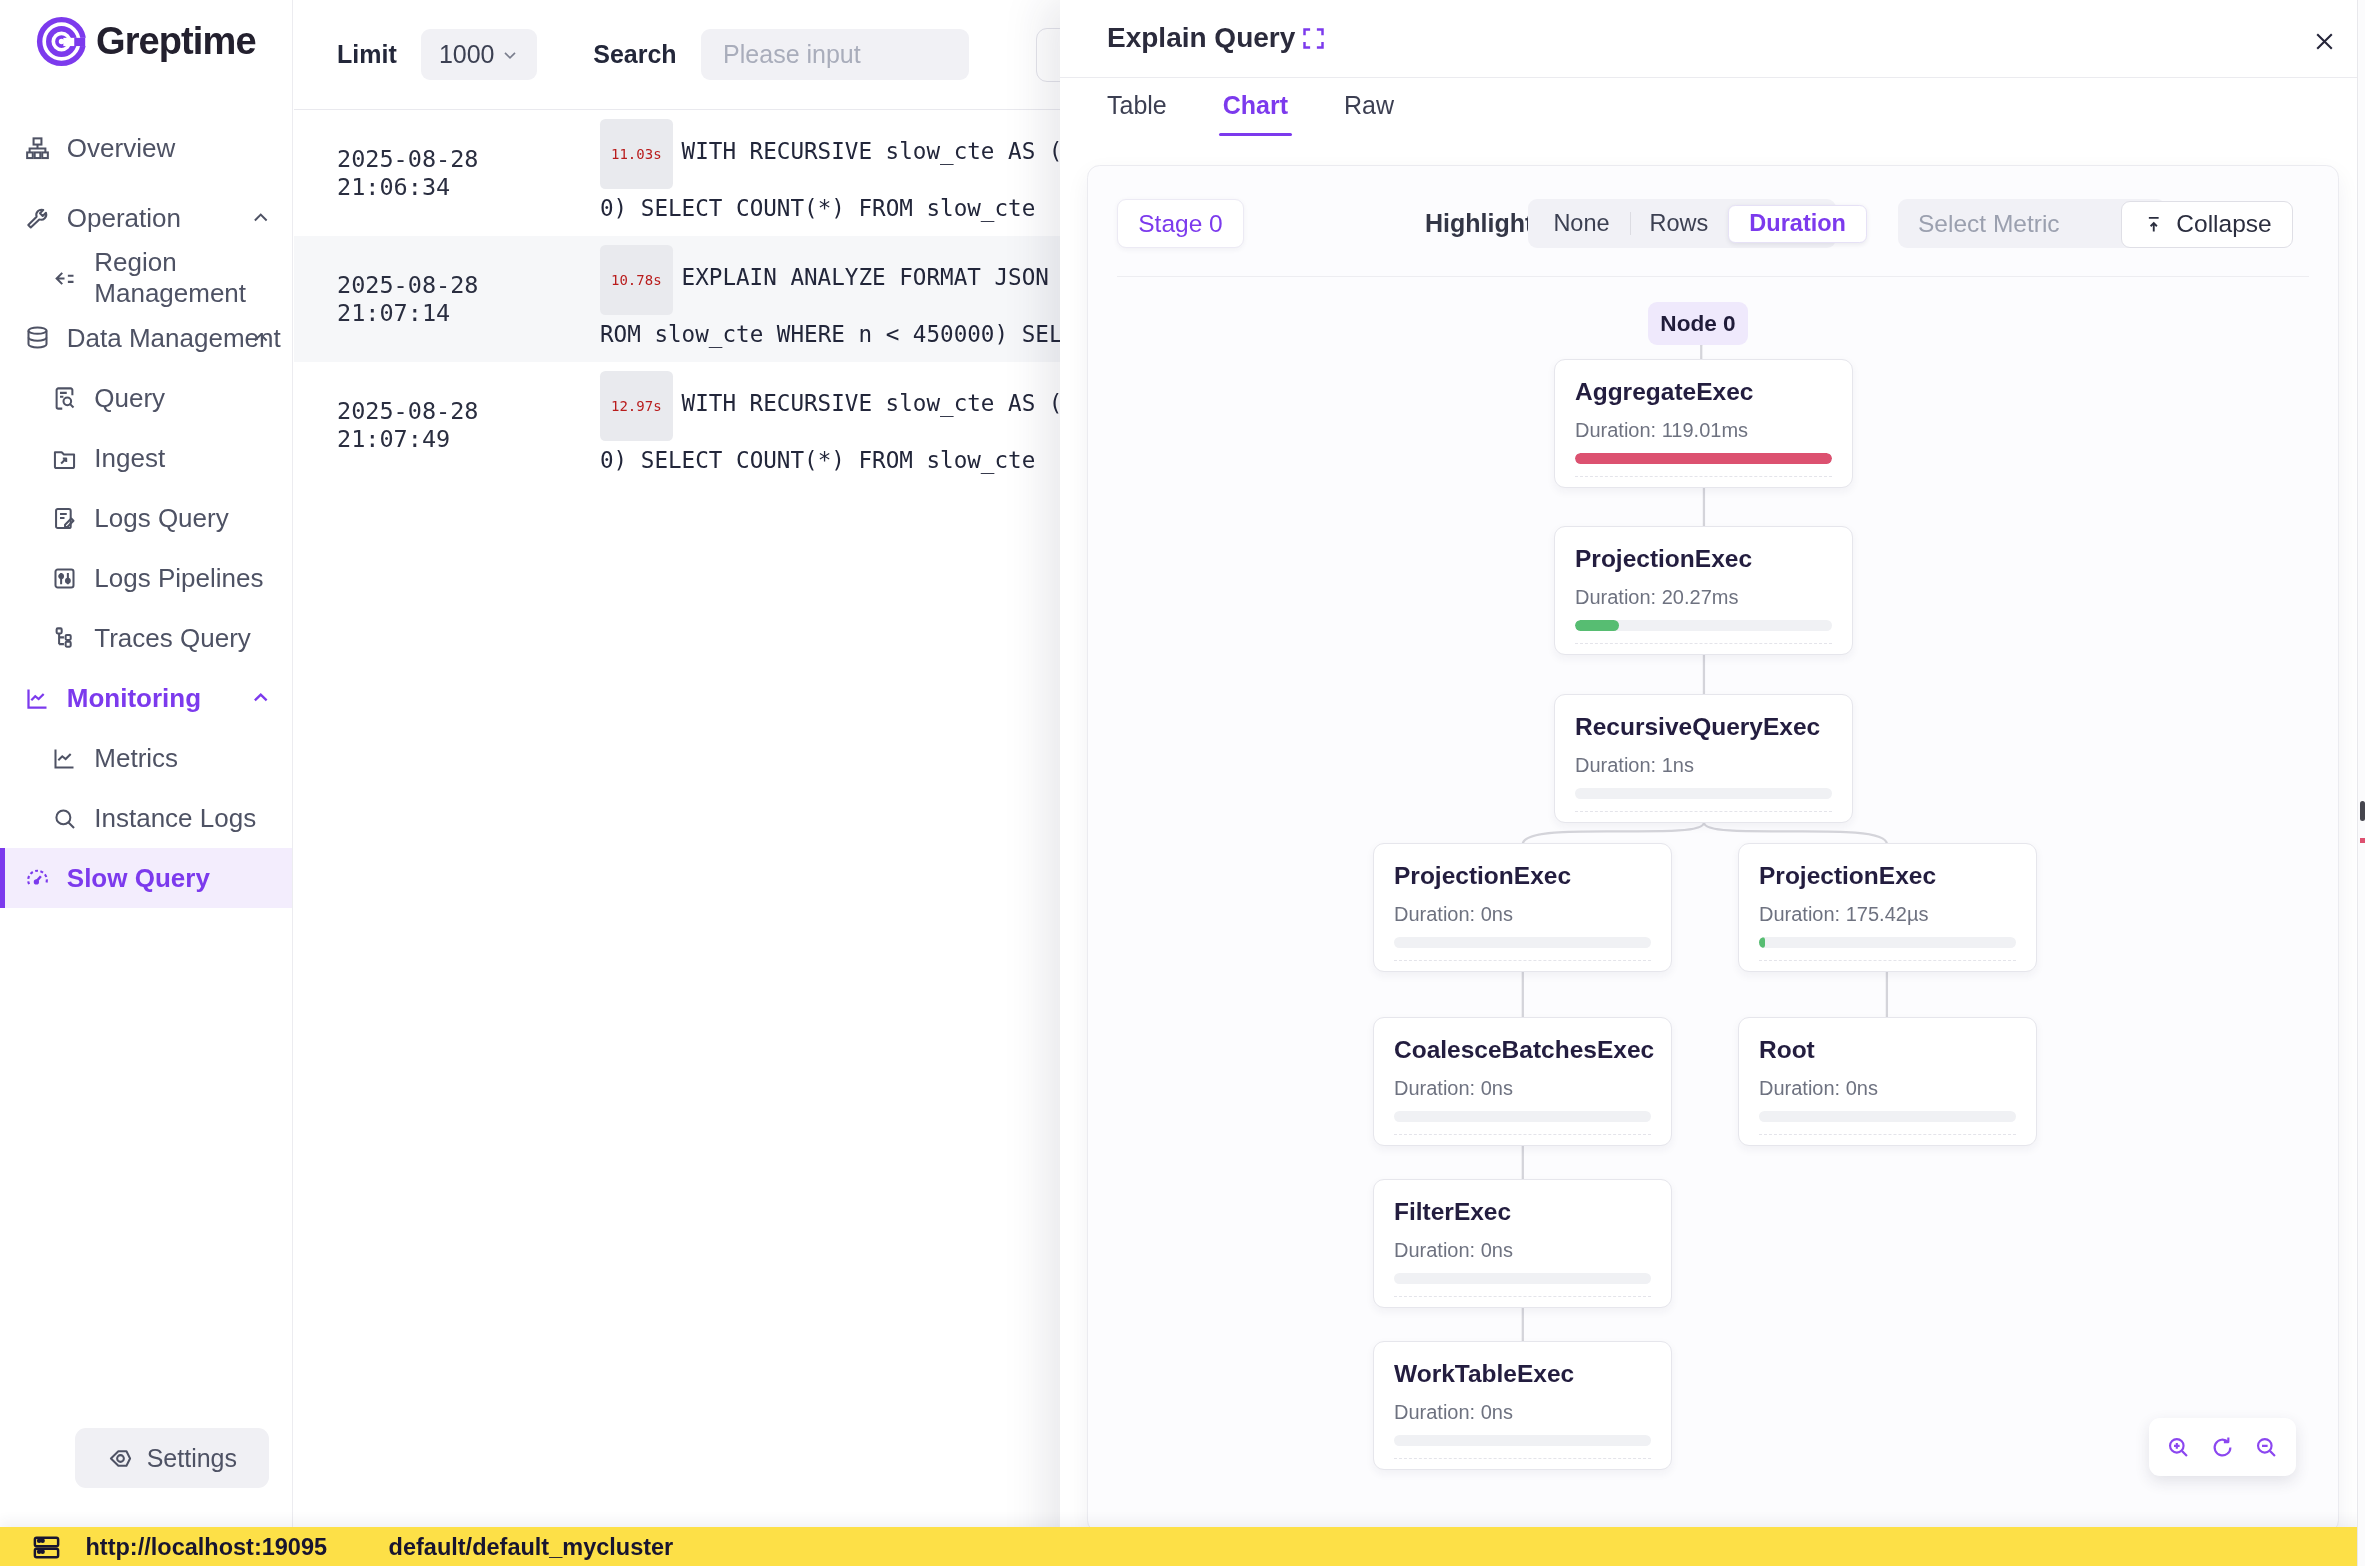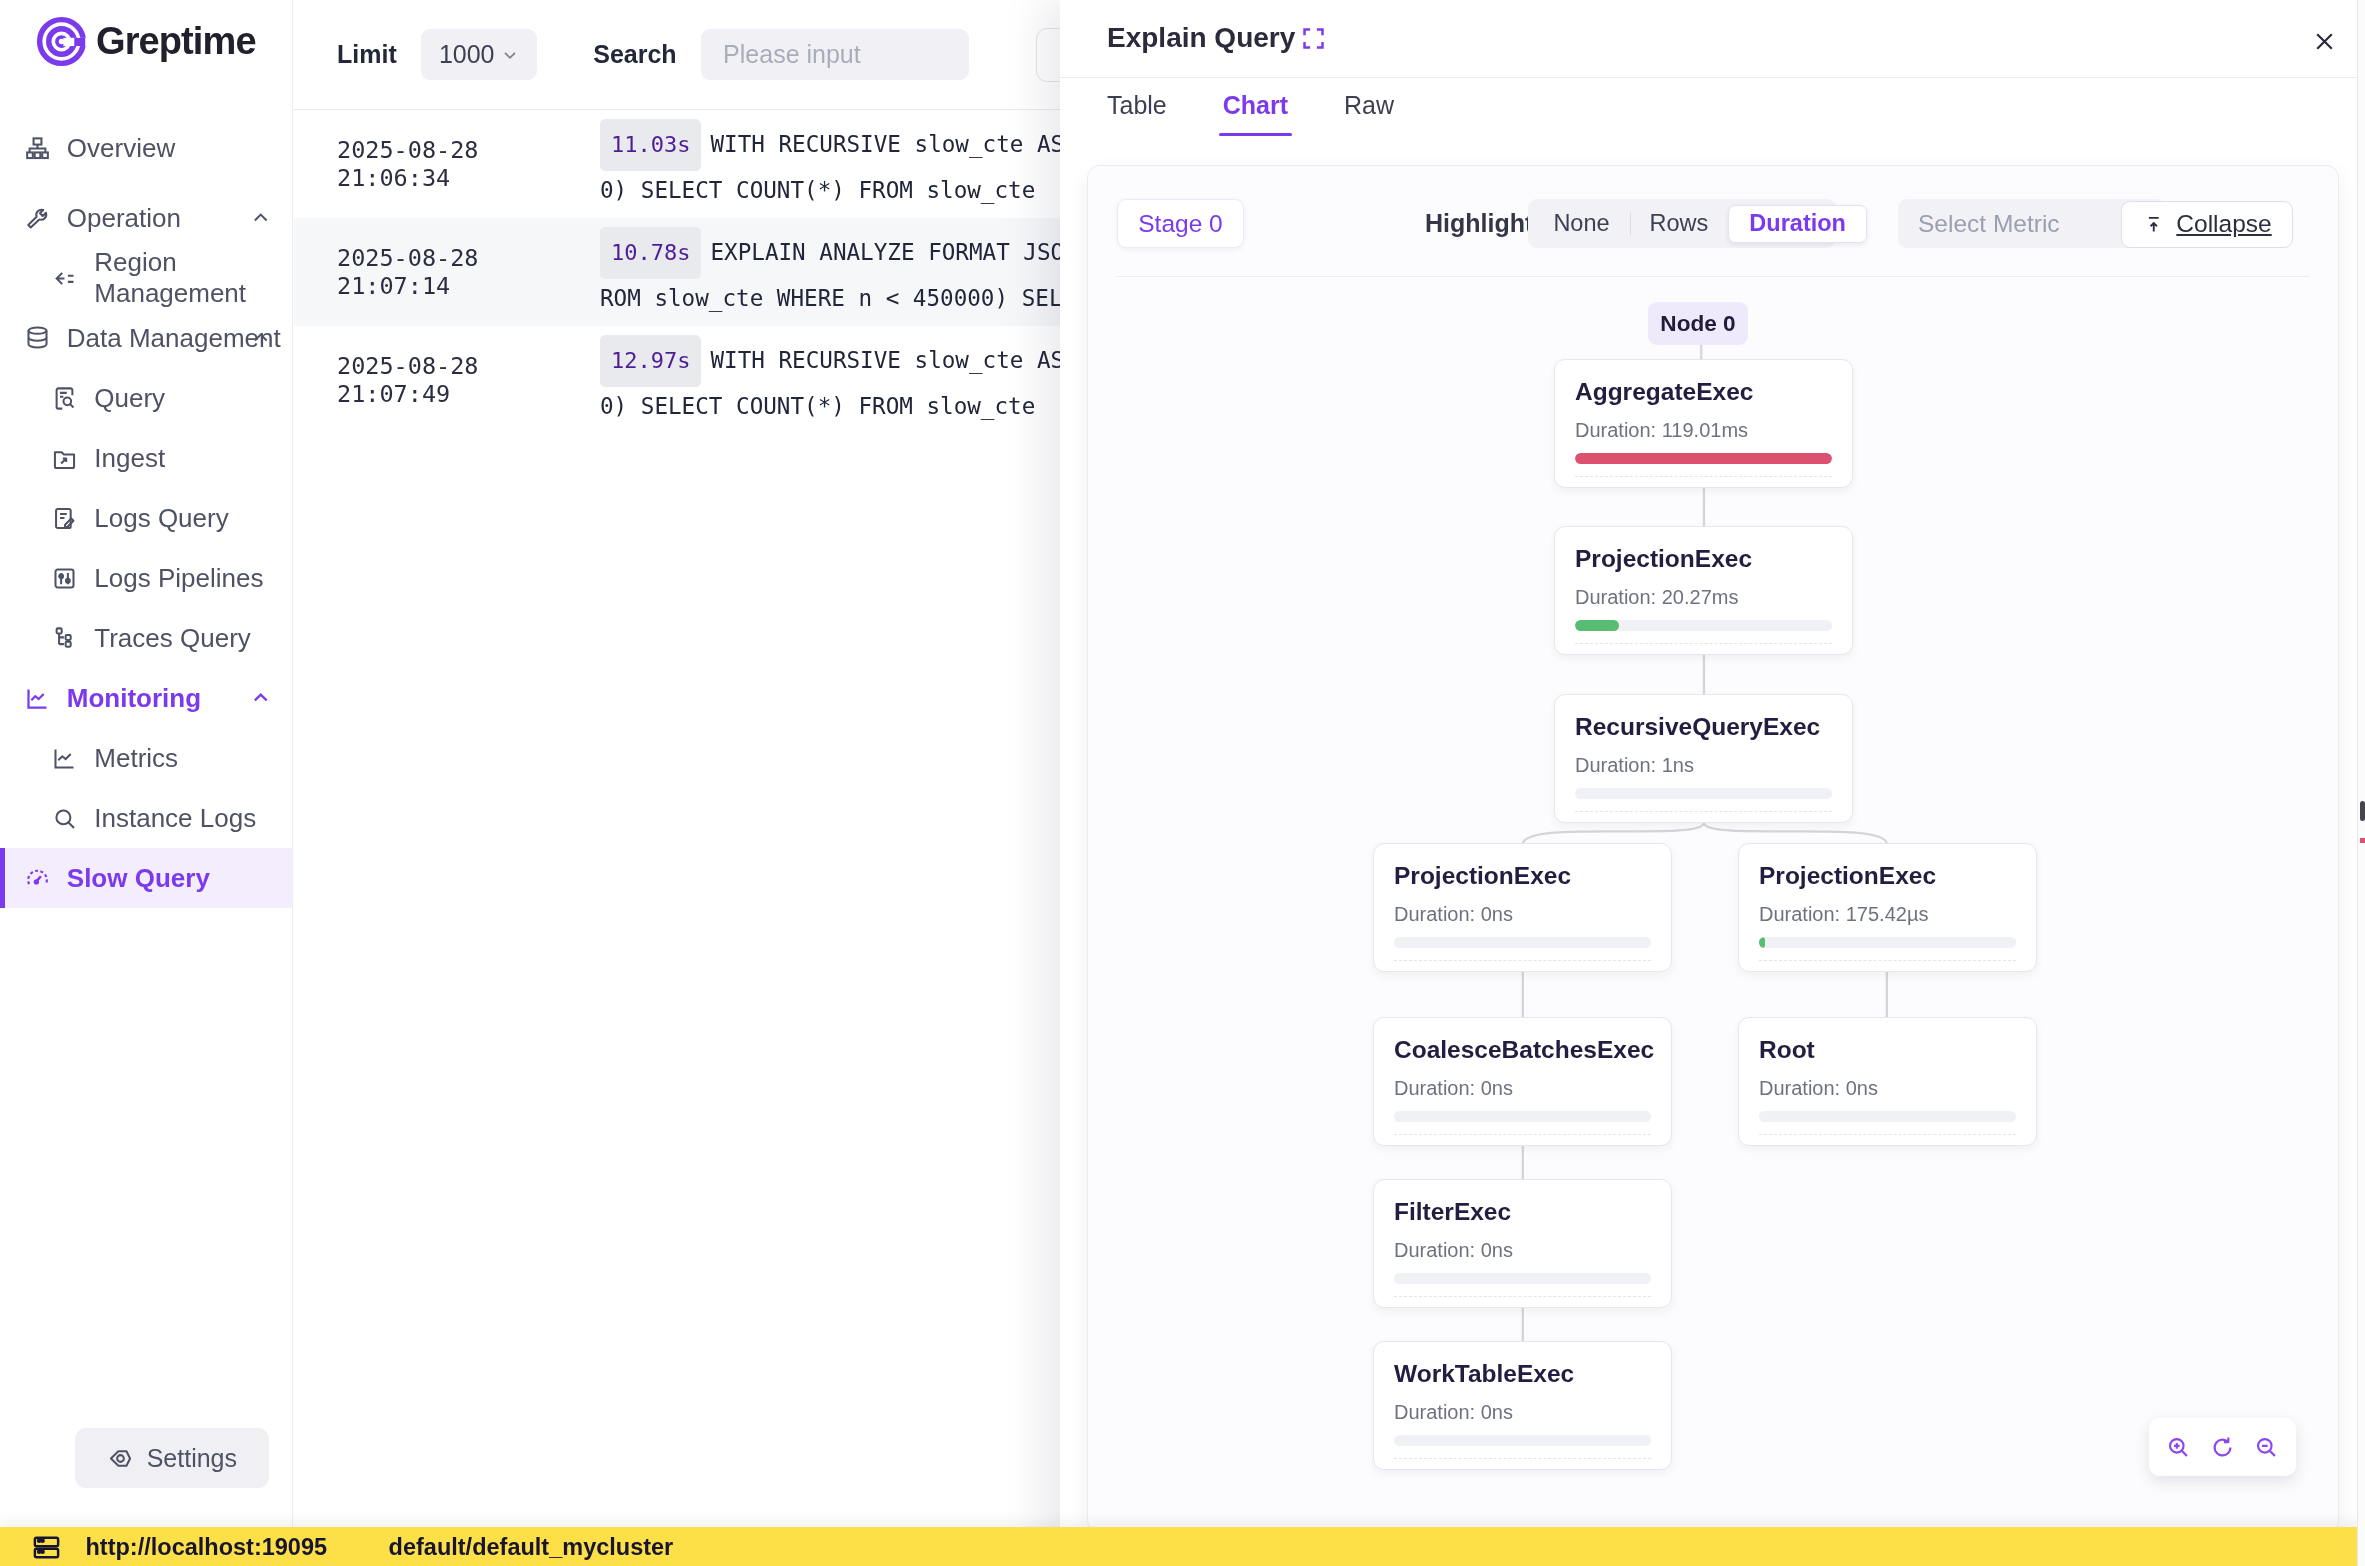--- a/index.html
+++ b/index.html
@@ -31,21 +31,21 @@
   .search-label { margin-left:56px; }
   .search-input { margin-left:24.5px; width:268px; height:51px; background:#f1f1f5; border:none; border-radius:9px; font-size:25px; color:#3c4052; padding:0 22px; font-family:"Liberation Sans",sans-serif; }
   .search-input::placeholder { color:#a9adbb; }
   .time-btn { margin-left:67px; height:54px; min-width:190px; background:#fff; border:0.9px solid #e3e3ea; border-radius:11px; display:flex; align-items:center; gap:14.5px; padding:0 22px; font-size:25px; color:#23273a; cursor:pointer; }
 
   .rows { position:absolute; top:110px; left:0; width:100%; }
   .trow { display:flex; min-height:91px; align-items:center; }
   .trow.striped { background:#f6f7f9; }
   .ts-cell { width:306px; padding-left:43px; font-family:"DejaVu Sans Mono", monospace; font-size:23.5px; color:#2a2e40; flex:0 0 auto; }
   .q-cell { font-family:"DejaVu Sans Mono", monospace; font-size:22.6px; color:#22263a; line-height:38px; padding:9px 0; white-space:nowrap; }
-  .dur-badge { display:inline-block; background:#e9eaee; border-radius:5.4px; padding:7px 11px; margin-right:9px; font-size:22px; color:#4c1d95; }
+  .dur-badge { display:inline-block; background:#e9eaee; border-radius:5.4px; padding:16px 11px; margin-right:9px; font-size:14px; color:#b91c1c; }
 
   
   .statusbar { position:absolute; left:0; top:1527px; width:2366px; height:40px; background:#fde047; box-shadow:0 -5.4px 12.7px rgba(50,50,80,.07); display:flex; align-items:center; gap:23.5px; padding-left:31px; z-index:60; }
   .statusbar .st-text { font-size:23.5px; font-weight:700; color:#181530; }
 
   
   .panel { position:absolute; left:1060px; top:0; width:1306px; height:1567px; background:#fff; z-index:40; box-shadow:-16.3px 0 40px rgba(40,40,70,.10); }
   .panel-header { position:absolute; left:0; top:0; width:100%; height:78px; border-bottom:0.9px solid #ebebef; }
   .panel-title { position:absolute; left:47px; top:22px; font-size:28px; font-weight:700; color:#2b2b3c; }
   .expand-btn { position:absolute; left:240px; top:25px; cursor:pointer; }
@@ -58,21 +58,21 @@
   .chart-card { position:absolute; left:27px; top:165px; width:1252px; height:1368px; background:#fcfcfe; border:0.9px solid #ebebf0; border-radius:12.7px; box-shadow:0 9px 23.5px rgba(40,40,70,.06); }
   .controls { position:absolute; left:29px; top:33px; right:29px; height:49px; }
   .controls-divider { position:absolute; left:29px; top:110px; right:29px; height:0.9px; background:#ededf1; }
   .stage-btn { position:absolute; left:0; top:0; width:127px; height:49px; background:#fff; border:0.9px solid #eceaf4; border-radius:9px; box-shadow:0 1.8px 5.4px rgba(40,40,70,.05); color:#7c3aed; font-size:24.5px; display:flex; align-items:center; justify-content:center; cursor:pointer; }
   .hl-label { position:absolute; left:308px; top:0; height:49px; display:flex; align-items:center; font-size:25px; font-weight:600; color:#333646; }
   .segmented { position:absolute; left:411px; top:0; width:308px; height:49px; background:#f1f1f6; border-radius:9px; display:flex; align-items:center; padding:0 5.4px; }
   .seg-item { font-size:23.5px; color:#3c4052; padding:0 20px; height:38px; display:flex; align-items:center; cursor:pointer; position:relative; }
   .seg-item.sep::before { content:""; position:absolute; left:0; top:7.2px; bottom:7.2px; width:0.9px; background:#dcdce2; }
   .seg-item.selected { background:#fff; border:0.9px solid #e6e1f6; border-radius:7.2px; color:#7c3aed; font-weight:600; box-shadow:0 1.8px 4.5px rgba(40,40,70,.08); }
   .metric-select { position:absolute; left:781px; top:0; width:268px; height:49px; background:#f1f1f6; border-radius:9px; display:flex; align-items:center; justify-content:space-between; padding:0 20px; font-size:24.5px; color:#9ba0af; cursor:pointer; }
-  .collapse-btn { position:absolute; right:16.3px; top:1.8px; height:47px; background:#fff; border:0.9px solid #dfdfe6; border-radius:9px; display:flex; align-items:center; gap:11px; padding:0 20px; font-size:24.5px; color:#2b2e3f; cursor:pointer;text-decoration:underline; }
+  .collapse-btn { position:absolute; right:16.3px; top:1.8px; height:47px; background:#fff; border:0.9px solid #dfdfe6; border-radius:9px; display:flex; align-items:center; gap:11px; padding:0 20px; font-size:24.5px; color:#2b2e3f; cursor:pointer; }
 
   
   .plan-layer { position:absolute; left:0; top:0; width:1306px; height:1567px; pointer-events:none; }
   .connectors { position:absolute; left:0; top:0; }
   .node-badge { position:absolute; left:588px; top:302px; width:100px; height:43px; background:#efe9fc; border-radius:9px; display:flex; align-items:center; justify-content:center; font-size:22.6px; font-weight:700; color:#201c3a; pointer-events:auto; }
   .ncard { position:absolute; width:299px; height:129px; background:#fff; border:0.9px solid #e6e6ec; border-radius:11px; box-shadow:0 3.6px 9px rgba(40,40,70,.05); padding:18px 20px 0; pointer-events:auto; }
   .ncard .ntitle { font-size:24.5px; font-weight:700; color:#231d3f; }
   .ncard .ndur { margin-top:12.7px; font-size:20px; color:#6e7280; }
   .ncard .ntrack { margin-top:11px; height:11px; border-radius:5.4px; background:#f0f1f4; overflow:hidden; }
   .ncard .nfill { height:11px; border-radius:5.4px; }

